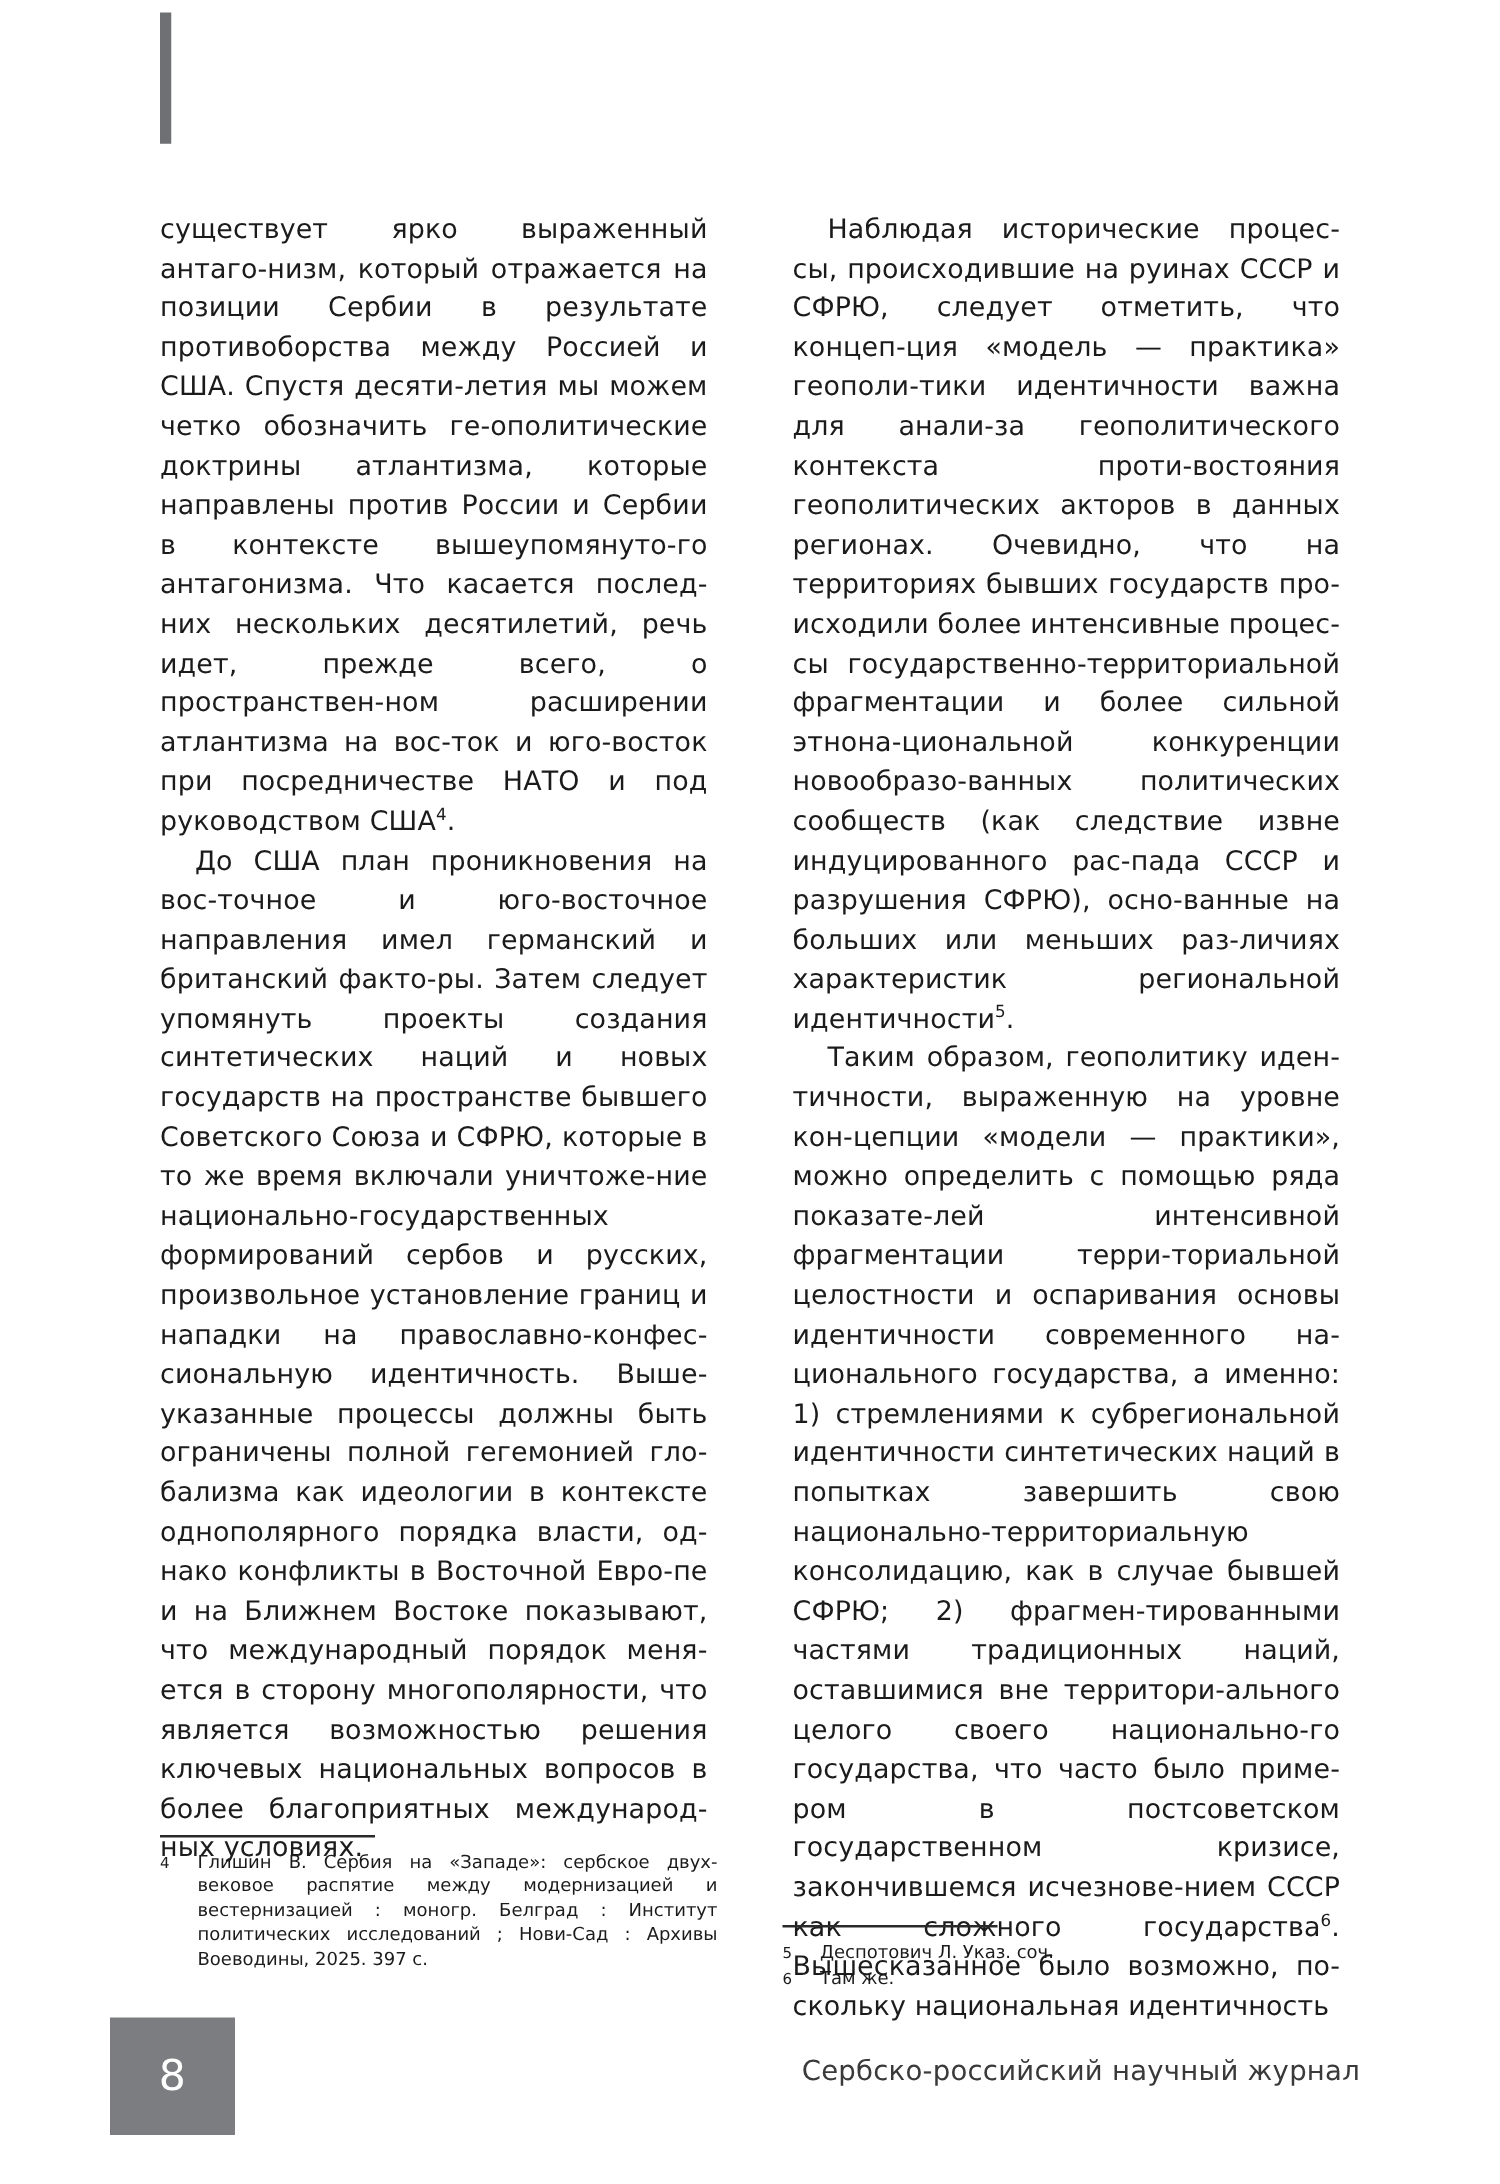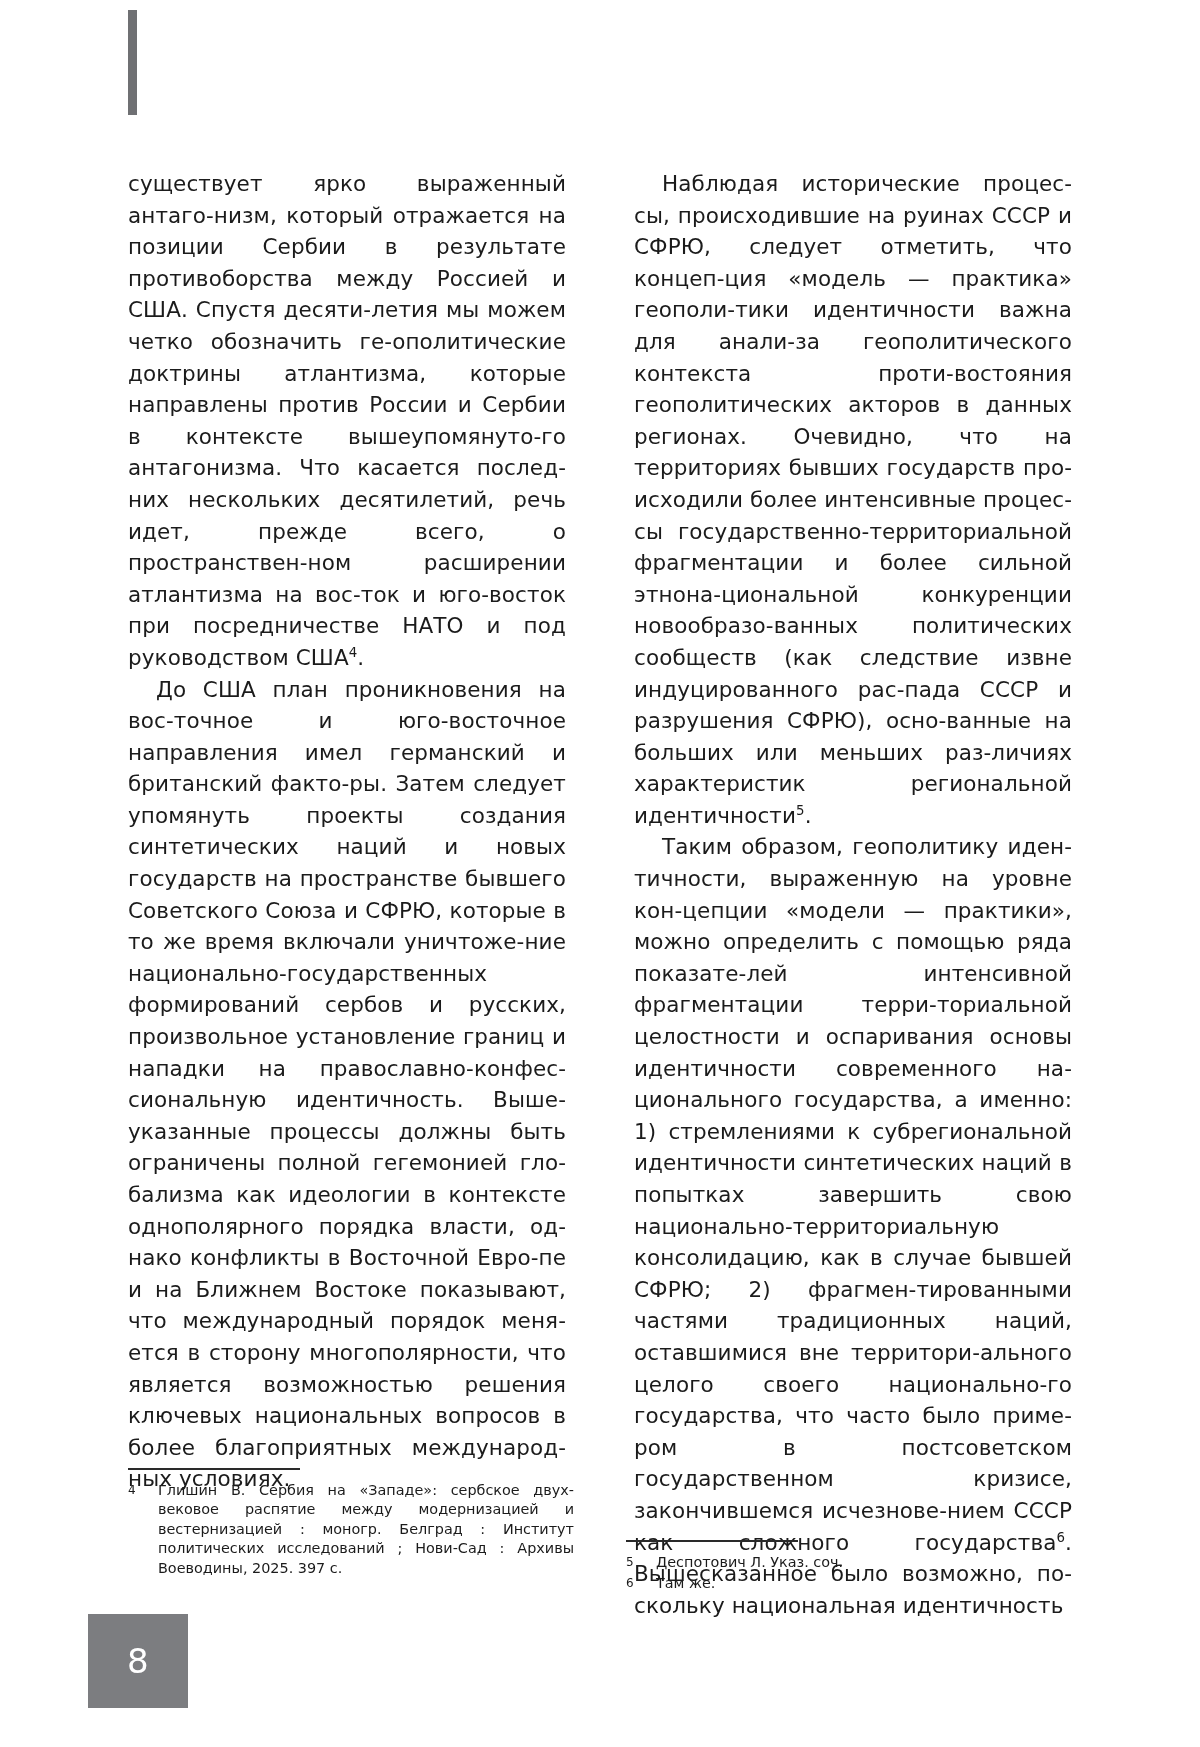--- a/index.html
+++ b/index.html
@@ -158,14 +158,15 @@
       <div class="txt">Деспотович Л. Указ. соч.</div>
     </div>
     <div class="fn">
       <div class="num">6</div>
       <div class="txt">Там же.</div>
     </div>
   </div>
 
   <div class="footer-box"></div>
   <div class="folio">8</div>
+  <div class="footer-journal">Сербско-российский научный журнал</div>
 
 </div>
 
 </body></html>

